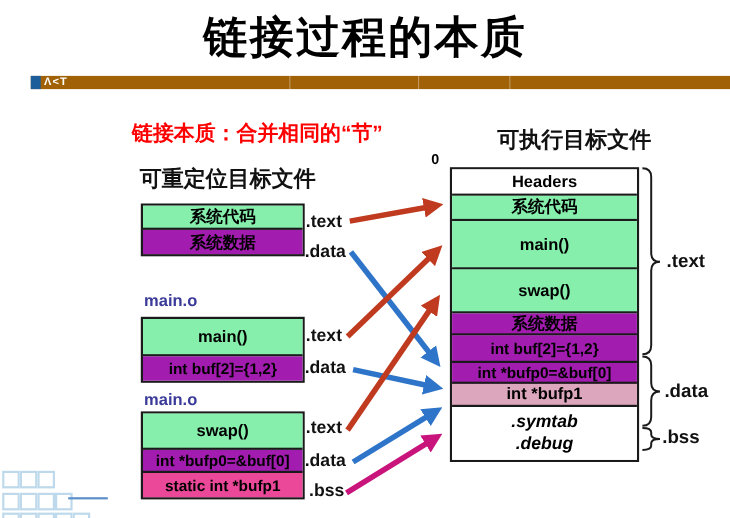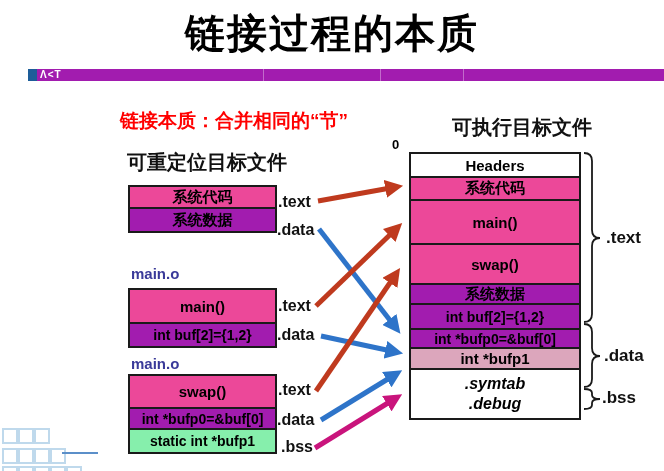--- a/index.html
+++ b/index.html
@@ -1,41 +1,41 @@
 <!DOCTYPE html>
 <html><head>
 <meta charset="utf-8">
 <style>
   html,body{margin:0;padding:0;background:#ffffff;}
   .slide{position:relative;width:664px;height:471px;background:#ffffff;overflow:hidden;
          font-family:"Liberation Sans","DejaVu Sans",sans-serif;color:#000;}
   .title{position:absolute;left:0;right:0;top:6px;text-align:center;
          font-size:40px;font-weight:bold;letter-spacing:2px;}
   
-  .bar{position:absolute;left:28px;top:69px;width:636px;height:12px;background:#a21caf;}
+  .bar{position:absolute;left:28px;top:69px;width:636px;height:12px;background:#a16207;}
   .bar-dark{position:absolute;left:0;top:0;width:9px;height:12px;background:#1D5D99;}
   .bar-logo{position:absolute;left:12px;top:0;height:12px;line-height:12px;
             color:#ffffff;font-size:10px;font-weight:bold;letter-spacing:1px;}
   .bar-tick{position:absolute;top:0;width:1px;height:12px;background:rgba(255,255,255,0.35);}
   .subtitle{position:absolute;left:120px;top:108px;font-size:19px;font-weight:bold;color:#FF0000;}
   .heading{position:absolute;font-size:20px;font-weight:bold;color:#111;}
   .left-heading{left:127px;top:149px;}
   .right-heading{left:430px;top:114px;margin-left:22px;}
   .origin{position:absolute;left:392px;top:137px;font-size:13px;font-weight:bold;}
   .file-label{position:absolute;font-size:15px;font-weight:bold;color:#3A3A99;}
   
   .box{position:absolute;border:2px solid #1a1a1a;background:#fff;}
   .row{display:flex;align-items:center;justify-content:center;font-weight:bold;
        font-size:15px;border-bottom:2px solid #1a1a1a;box-sizing:border-box;white-space:nowrap;}
   .row:last-child{border-bottom:none;}
   .code{font-size:14px;}
-  .pink{background:#ec4899;}
+  .pink{background:#86efac;}
   .teal{background:#a21caf;}
   .mauve{background:#DCA6BC;}
-  .mauveL{background:#86efac;}
+  .mauveL{background:#ec4899;}
   .white{background:#ffffff;}
   .section-label{position:absolute;font-size:16px;font-weight:bold;color:#111;}
   .brace-label{position:absolute;font-size:17px;font-weight:bold;color:#111;}
   .footer-row{flex-direction:column;line-height:1.25;font-size:16px;font-style:italic;}
   .arrows{position:absolute;left:0;top:0;width:664px;height:471px;pointer-events:none;}
   
   .deco-square{position:absolute;width:12px;height:12px;border:2px solid #BFD9EC;background:#fff;}
   .deco-line{position:absolute;left:62px;top:452px;width:36px;height:2px;background:#5B8FC9;}
 </style>
 </head>

